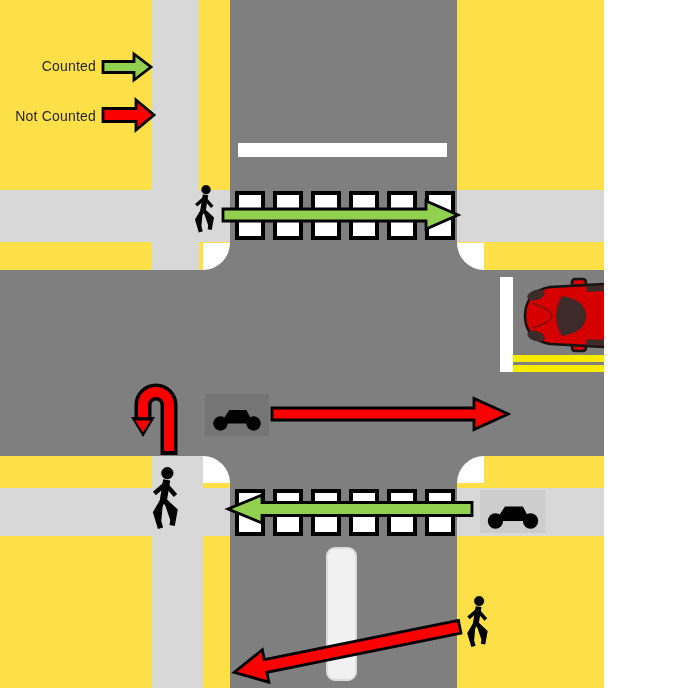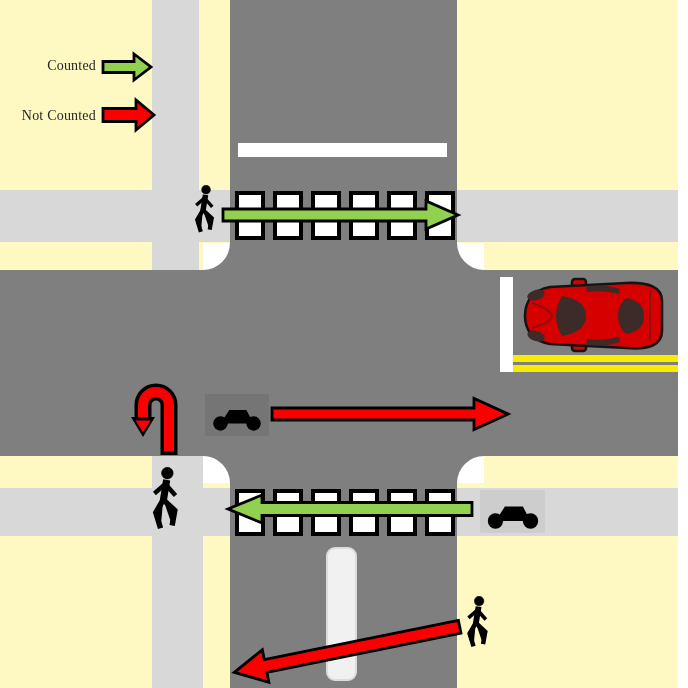--- a/index.html
+++ b/index.html
@@ -1,18 +1,18 @@
 <!DOCTYPE html>
 <html style="--counted: #92d050; --not-counted: #fb0000; --road-dark: #7f7f7f; --road-light: #d8d8d8; --lane-yellow: #f7ec00; --island-light: #f1f1f1; --car-red: #d60000; --marking-white: #ffffff;"><head>
 <meta charset="utf-8">
 <style>
   html,body{margin:0;padding:0;background:#fff;}
   #stage{
-    position:relative;width:678px;height:688px;overflow:hidden;background:#fef9c3;
-    font-family:Liberation Serif, serif;
+    position:relative;width:604px;height:688px;overflow:hidden;background:#fde047;
+    font-family:Liberation Sans, sans-serif;
   }
   .abs{position:absolute;}
   
   .road-light{background:var(--road-light,#d8d8d8);}
   .road-dark{background:var(--road-dark,#7f7f7f);}
   .fillet{background:var(--road-dark,#7f7f7f);}
   .fillet-mask{position:absolute;inset:0;background:#fff;}
   .fm-tl{border-bottom-right-radius:100%;}
   .fm-tr{border-bottom-left-radius:100%;}
   .fm-bl{border-top-right-radius:100%;}

